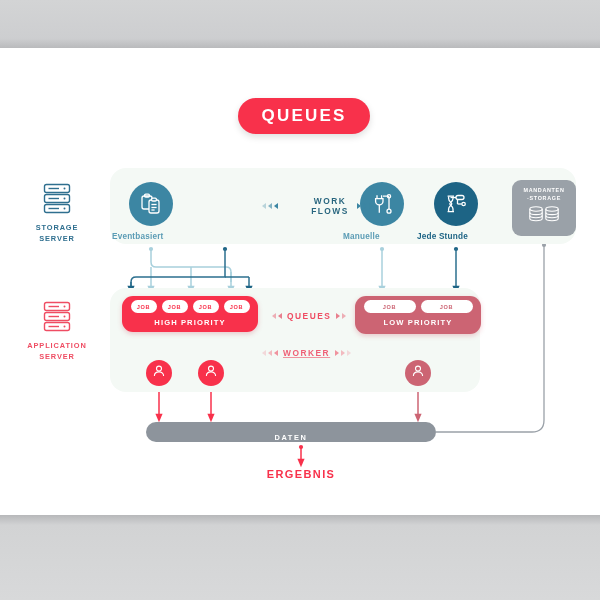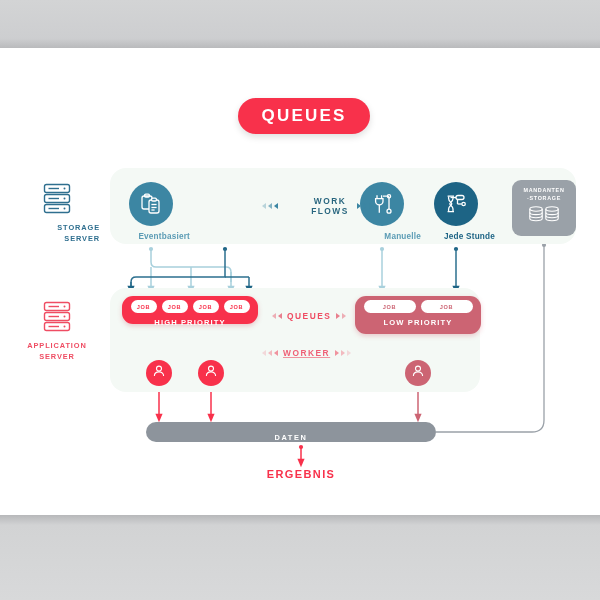--- a/index.html
+++ b/index.html
@@ -28,26 +28,26 @@
   
   .panel{position:absolute;border-radius:16px;background:#f4f9f5;}
   #panel-wf{left:110px;top:168px;width:466px;height:76px;}
   #panel-q{left:110px;top:288px;width:370px;height:104px;}
 
   
   .srv{position:absolute;width:86px;text-align:center;}
   #srv-storage{left:14px;top:182px;}
   #srv-app{left:14px;top:300px;}
   .srv .lbl{font-size:7.4px;font-weight:bold;letter-spacing:.9px;line-height:11px;margin-top:6px;}
-  #srv-storage .lbl{color:#2f6f8f;text-align:right;}
+  #srv-storage .lbl{color:#2f6f8f;}
   #srv-app .lbl{color:#ef4d63;}
   .srv svg{display:block;margin:0 auto;}
 
   
-  .wf{position:absolute;width:78px;text-align:right;}
+  .wf{position:absolute;width:78px;text-align:left;}
   .wf .circ{
     width:44px;height:44px;border-radius:50%;margin:0 auto;
     display:flex;align-items:center;justify-content:center;
   }
   .wf .cap{font-size:8.2px;font-weight:bold;margin-top:6px;letter-spacing:.2px;}
   .tone-light .circ{background:#3c86a3;}
   .tone-light .cap{color:#5b9cb5;}
   .tone-dark .circ{background:#1d6485;}
   .tone-dark .cap{color:#1d6485;}
 
@@ -78,21 +78,21 @@
 
   #lbl-work{left:262px;top:196px;color:#3c86a3;}
   #lbl-work .txt{color:#28667f;width:44px;margin-left:25px;}
   #lbl-queues{left:272px;top:311px;color:#e8808e;}
   #lbl-queues .txt{color:#ef4d63;}
   #lbl-worker{left:262px;top:348px;color:#f0939e;text-decoration:underline;}
   #lbl-worker .txt{color:#ef6076;}
 
   
   .qbox{position:absolute;border-radius:11px;box-shadow:0 2px 5px rgba(200,60,80,.25);}
-  #qbox-high{left:122px;top:296px;width:136px;height:28px;background:#f8314b;}
+  #qbox-high{left:122px;top:296px;width:136px;height:36px;background:#f8314b;}
   #qbox-low{left:355px;top:296px;width:126px;height:38px;background:#cc6473;}
   .qjobs{display:flex;gap:5px;justify-content:center;padding-top:4px;}
   .jobpill{
     background:#fff;border-radius:7px;height:13px;
     display:flex;align-items:center;justify-content:center;
     font-size:5.6px;font-weight:bold;letter-spacing:.7px;
   }
   #qbox-high .jobpill{width:26px;color:#f8314b;}
   #qbox-low .jobpill{width:52px;color:#cc6473;}
   .qname{

